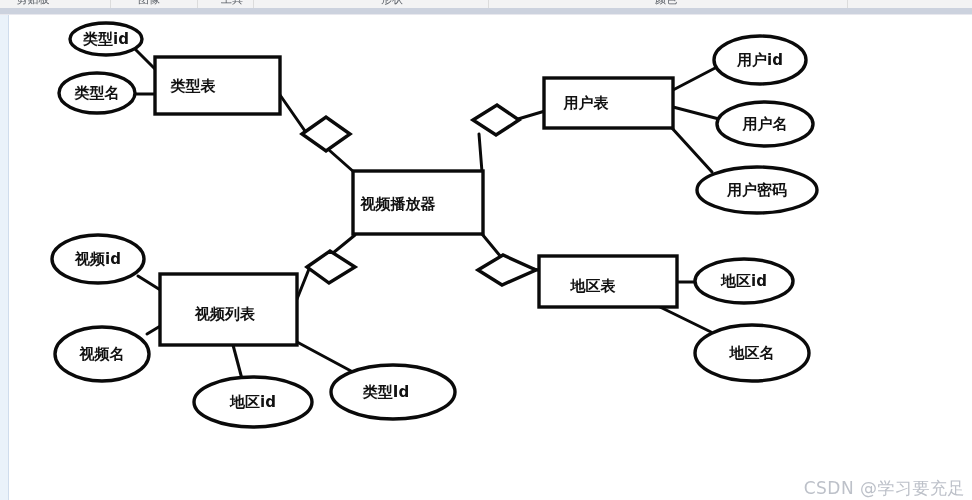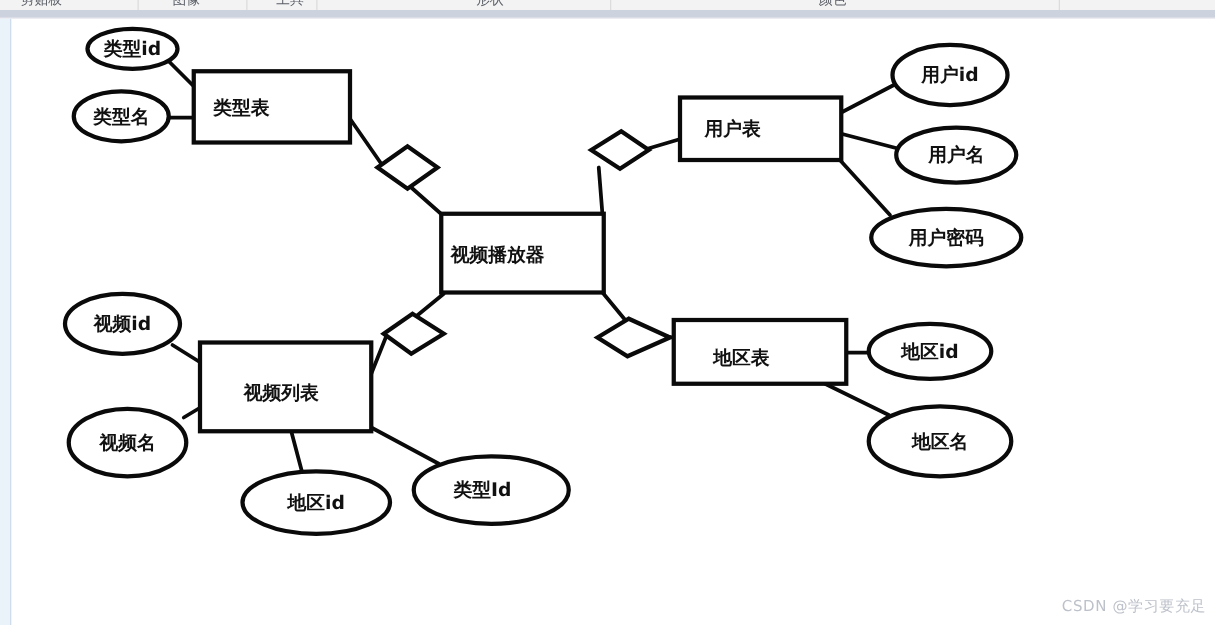--- a/index.html
+++ b/index.html
@@ -26,21 +26,21 @@
   .left-strip {
     position:absolute; top:15px; left:0; width:9px; height:485px;
     background:#eaf2fa; border-right:1px solid #cfdcec; box-sizing:border-box;
   }
   svg.diagram { position:absolute; top:15px; left:0; }
   .shape { fill:#ffffff; stroke:#0a0a0a; stroke-width:3.4; }
   .link  { stroke:#0a0a0a; stroke-width:3; stroke-linecap:round; }
   .lbl   { font-family:"DejaVu Sans", sans-serif; font-weight:bold; font-size:15px;
            fill:#111111; text-anchor:middle; }
   .watermark {
-    position:absolute; right:7px; top:477px; font-size:12px;
+    position:absolute; right:7px; top:477px; font-size:17px;
     color:#bdc1c9; letter-spacing:0.5px;
   }
 </style>
 </head>
 <body>
 
 <div class="ribbon">
   <span class="ribbon-label" style="left:33px">剪贴板</span>
   <span class="ribbon-label" style="left:149px">图像</span>
   <span class="ribbon-label" style="left:232px">工具</span>

